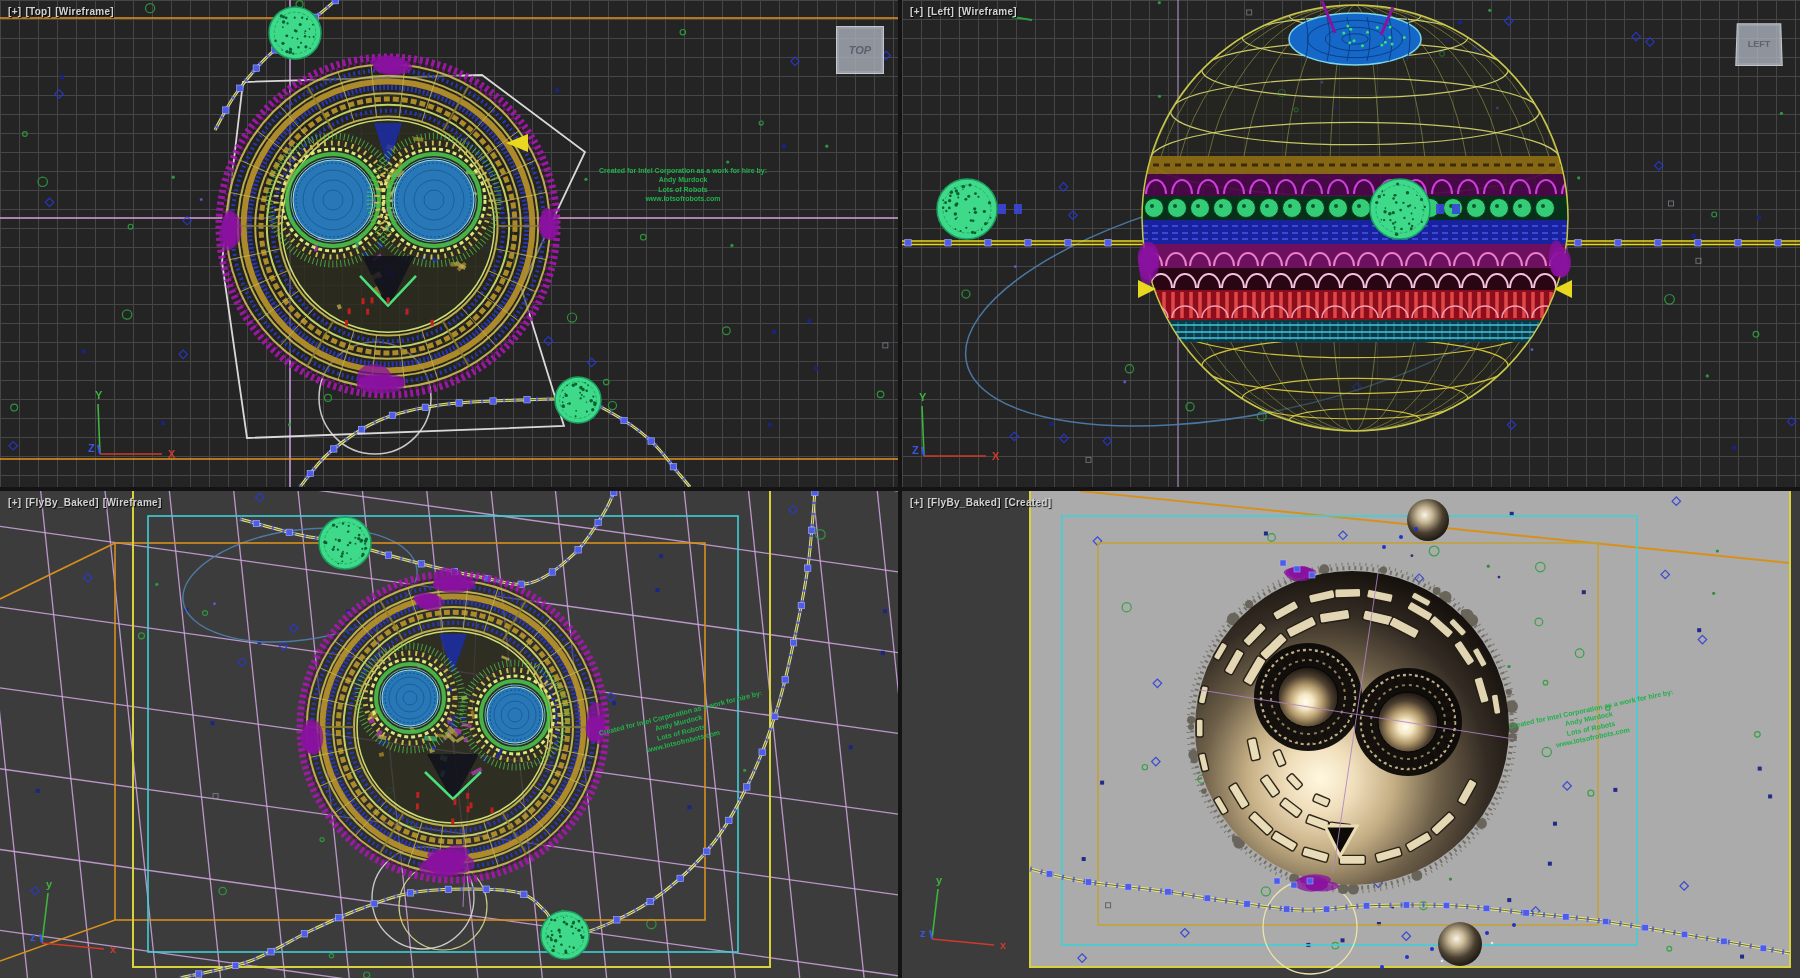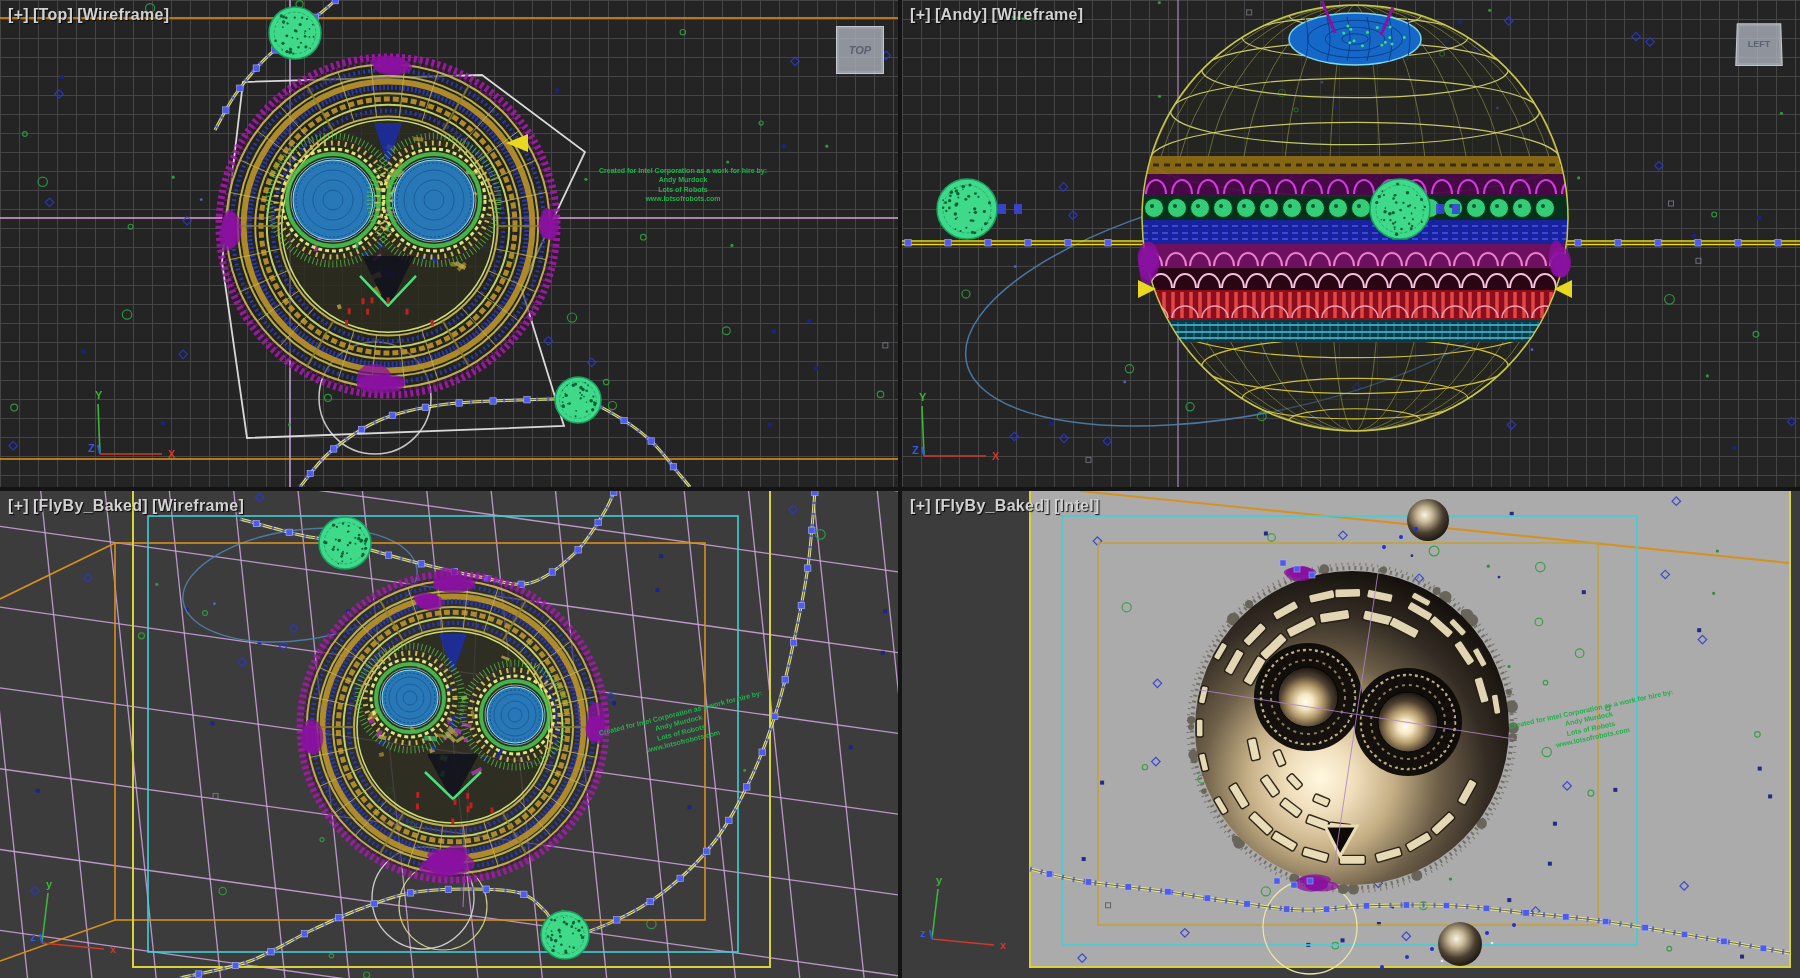--- a/index.html
+++ b/index.html
@@ -7,21 +7,21 @@
   .quad{display:grid;grid-template-columns:898px 898px;grid-template-rows:487px 487px;gap:4px;width:1800px;height:978px;}
   .viewport{position:relative;overflow:hidden;}
   .viewport.gridbg{
     background-color:#242424;
     background-image:linear-gradient(to right,#454545 1px,transparent 1px),
                      linear-gradient(to bottom,#454545 1px,transparent 1px);
     background-size:19px 19px;
   }
   .viewport.cam{background:#3c3c3c;}
   svg.scene{position:absolute;left:0;top:0;width:898px;height:487px;z-index:5;}
-  .vp-label{position:absolute;top:6px;left:8px;z-index:30;color:#d2d2d2;font-size:16px;font-weight:bold;
+  .vp-label{position:absolute;top:6px;left:8px;z-index:30;color:#d2d2d2;font-size:10px;font-weight:bold;
     letter-spacing:.3px;text-shadow:1px 1px 1px rgba(0,0,0,.9);cursor:default;white-space:nowrap;text-align:center;}
   .vp-label span{margin-right:4px;}
   .annotation{position:absolute;z-index:20;text-align:center;font-size:7px;font-weight:bold;line-height:1.35;pointer-events:none;}
   .annotation div{white-space:nowrap;}
   .annotation.rot-bl{transform:rotate(-14deg);}
   .annotation.rot-br{transform:rotate(-12deg);}
   .viewcube{position:absolute;z-index:25;display:flex;align-items:center;justify-content:center;
     background:rgba(172,178,190,.78);border:1px solid rgba(225,228,234,.65);
     box-shadow:inset 0 0 0 2px rgba(255,255,255,.12);color:#5a6170;font-weight:bold;}
   .viewcube.tl{top:26px;left:836px;width:46px;height:46px;font-size:11px;font-style:italic;}
@@ -801,21 +801,21 @@
           <rect x="534" y="204" width="8" height="10" fill="#3a46d8" opacity="0.9"></rect>
           <rect x="550" y="204" width="8" height="10" fill="#3a46d8" opacity="0.9"></rect>
           <line x1="22" y1="456" x2="20" y2="406" stroke="#3db53d" stroke-width="1.6"></line>
           <text x="17" y="401" fill="#3db53d" font-size="11" font-weight="bold">Y</text>
           <line x1="22" y1="456" x2="84" y2="456" stroke="#cf3a2a" stroke-width="1.6"></line>
           <text x="90" y="460" fill="#cf3a2a" font-size="11" font-weight="bold">X</text>
           <line x1="22" y1="456" x2="20" y2="447" stroke="#3a55e8" stroke-width="2"></line>
           <text x="10" y="454" fill="#3a55e8" font-size="11" font-weight="bold">Z</text>
         </svg>
       <div class="vp-label">
-        <span>[+]</span><span>[Andy]</span><span>[Wireframe]</span>
+        <span>[+]</span><span>[Left]</span><span>[Wireframe]</span>
       </div>
       <div class="viewcube tr">
         <span>LEFT</span>
       </div>
     </div>
 
     <div class="viewport cam" id="vp-bl">
       <svg class="scene" id="scene-bl">
           <g transform="rotate(-6 450 240)" opacity="0.85">
             <line x1="-60" y1="-80" x2="-60" y2="570" stroke="#d2a6e2" stroke-width="1.3"></line>
@@ -1426,21 +1426,21 @@
           <circle cx="499" cy="46" r="2" fill="#2233cc"></circle>
           <circle cx="514" cy="38" r="2" fill="#2233cc"></circle>
           <line x1="30" y1="448" x2="36" y2="398" stroke="#3db53d" stroke-width="1.6"></line>
           <text x="34" y="393" fill="#3db53d" font-size="11" font-weight="bold">y</text>
           <line x1="30" y1="448" x2="92" y2="454" stroke="#cf3a2a" stroke-width="1.6"></line>
           <text x="98" y="458" fill="#cf3a2a" font-size="11" font-weight="bold">x</text>
           <line x1="30" y1="448" x2="28" y2="439" stroke="#3a55e8" stroke-width="2"></line>
           <text x="18" y="446" fill="#3a55e8" font-size="11" font-weight="bold">z</text>
         </svg>
       <div class="vp-label">
-        <span>[+]</span><span>[FlyBy_Baked]</span><span>[Intel]</span>
+        <span>[+]</span><span>[FlyBy_Baked]</span><span>[Created]</span>
       </div>
       <div class="annotation rot-br" style="left: 608px; top: 214px; width: 160px; color: rgb(34, 177, 76);">
         <div>Created for Intel Corporation as a work for hire by:</div>
           <div>Andy Murdock</div>
           <div>Lots of Robots</div>
           <div>www.lotsofrobots.com</div>
       </div>
     </div>
 
   </div>

